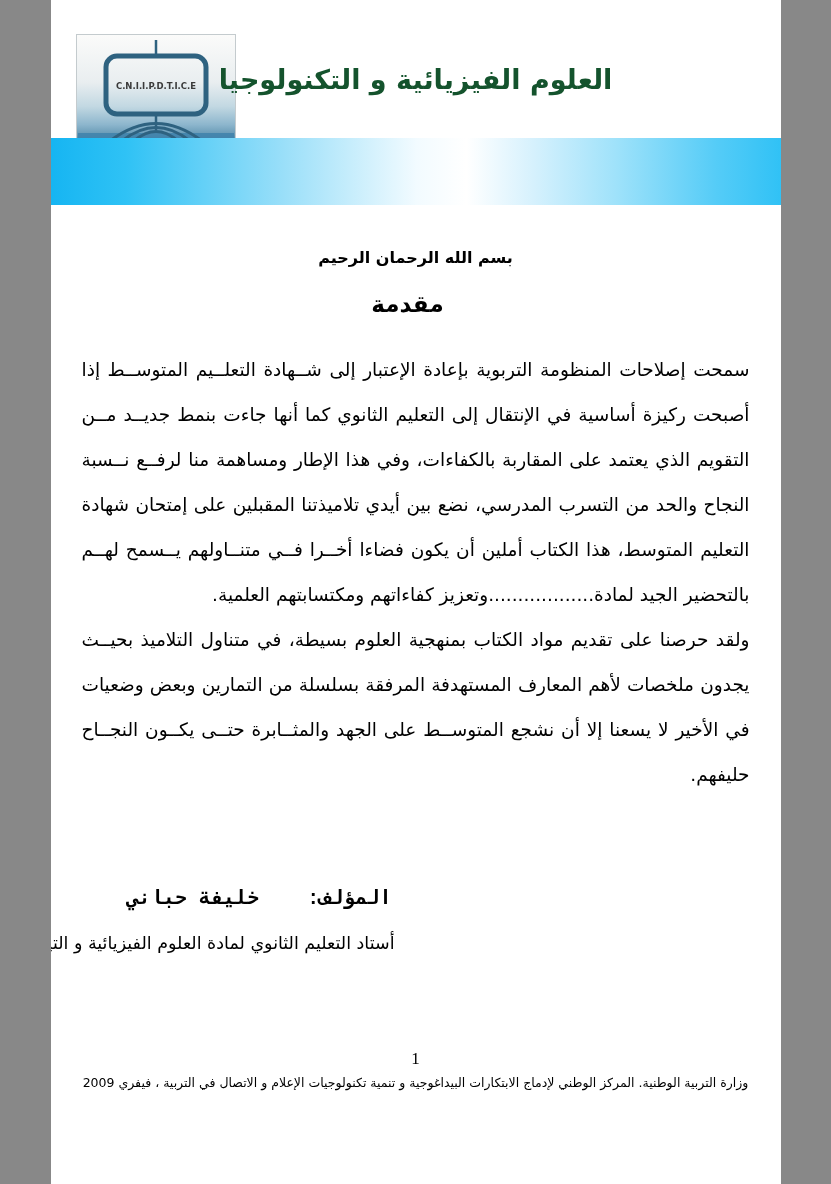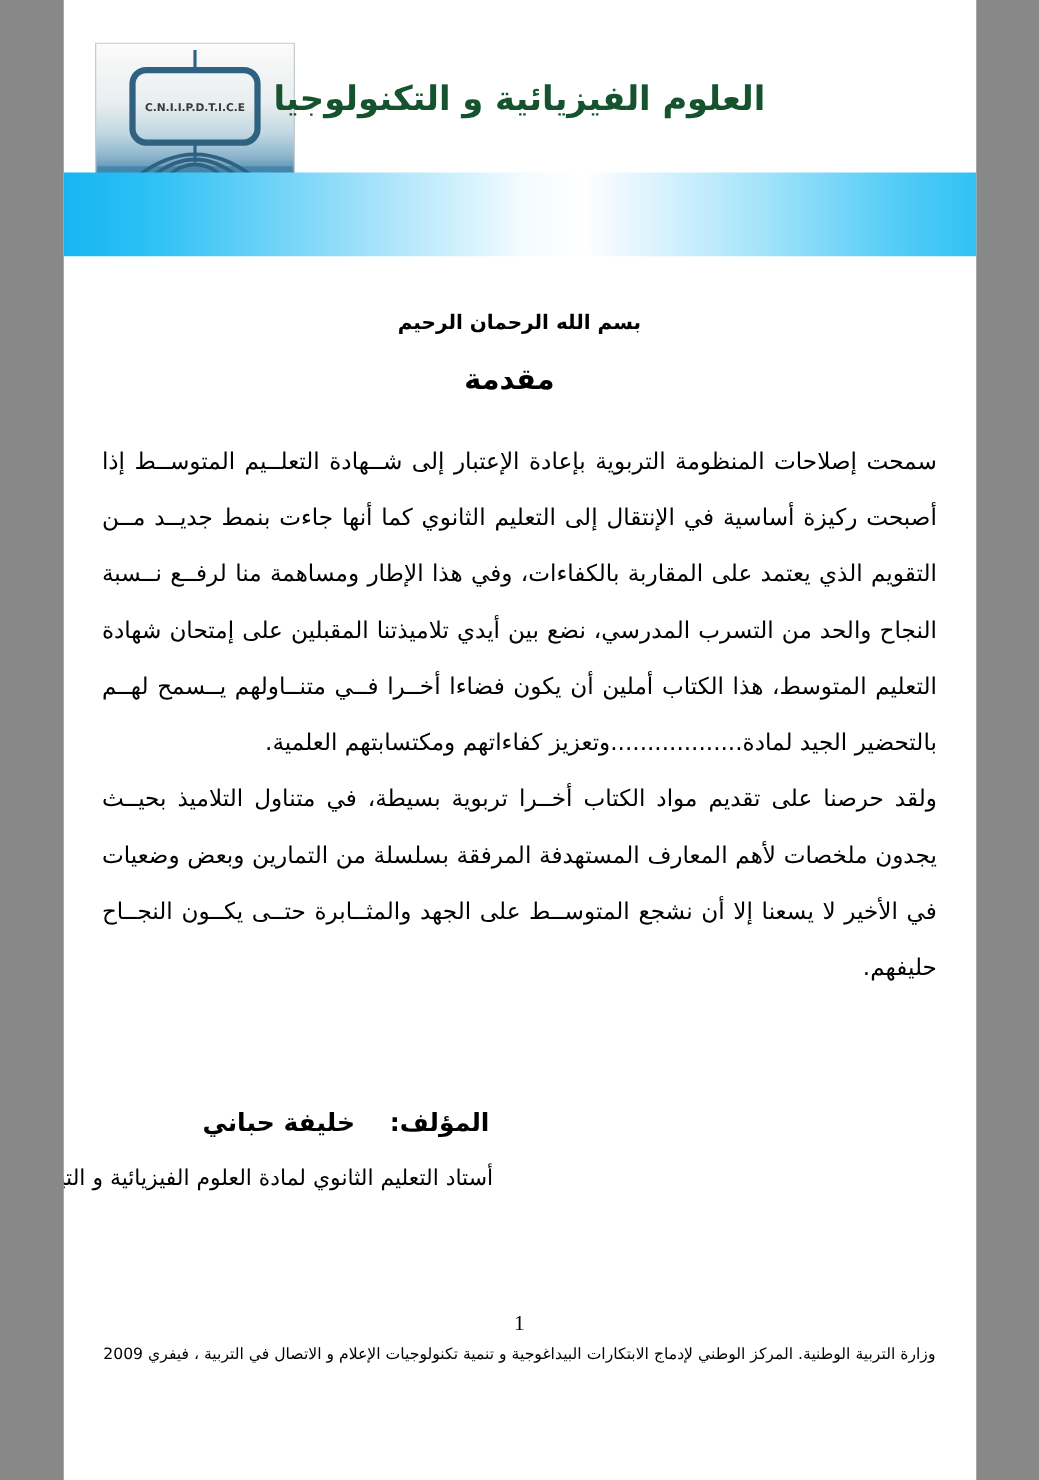--- a/index.html
+++ b/index.html
@@ -78,20 +78,21 @@
 
   
   .author-line {
     position: absolute;
     top: 876px; right: 389px;
     direction: rtl;
     font-size: 20px;
     font-weight: bold;
     white-space: pre;
     line-height: 45px;
+    font-family: Liberation Mono, monospace;
   }
   .author-role {
     position: absolute;
     top: 921px; right: 386px;
     direction: rtl;
     font-size: 17.5px;
     white-space: nowrap;
     line-height: 45px;
   }
 
@@ -146,21 +147,21 @@
   <div class="basmala">بسم الله الرحمان الرحيم</div>
   <div class="section-heading">مقدمة</div>
 
   <div class="body-text">
       <div class="line">سمحت إصلاحات المنظومة التربوية بإعادة الإعتبار إلى شــهادة التعلــيم المتوســط إذا</div>
       <div class="line">أصبحت ركيزة أساسية في الإنتقال إلى التعليم الثانوي كما أنها جاءت بنمط جديــد مــن</div>
       <div class="line">التقويم الذي يعتمد على المقاربة بالكفاءات، وفي هذا الإطار ومساهمة منا لرفــع نــسبة</div>
       <div class="line">النجاح والحد من التسرب المدرسي، نضع بين أيدي تلاميذتنا المقبلين على إمتحان شهادة</div>
       <div class="line">التعليم المتوسط، هذا الكتاب أملين أن يكون فضاءا أخــرا فــي متنــاولهم يــسمح لهــم</div>
       <div class="line last">بالتحضير الجيد لمادة..................وتعزيز كفاءاتهم ومكتسابتهم العلمية.</div>
-      <div class="line">ولقد حرصنا على تقديم مواد الكتاب أخــرا تربوية بسيطة، في متناول التلاميذ بحيــث</div>
+      <div class="line">ولقد حرصنا على تقديم مواد الكتاب بمنهجية العلوم بسيطة، في متناول التلاميذ بحيــث</div>
       <div class="line">يجدون ملخصات لأهم المعارف المستهدفة المرفقة بسلسلة من التمارين وبعض وضعيات</div>
       <div class="line">في الأخير لا يسعنا إلا أن نشجع المتوســط على الجهد والمثــابرة حتــى يكــون النجــاح</div>
       <div class="line last">حليفهم.</div>
     </div>
 
   <div class="author-line">المؤلف:    خليفة حباني</div>
   <div class="author-role">أستاد التعليم الثانوي لمادة العلوم الفيزيائية و التيكنولوجيا</div>
 
   <div class="page-number">1</div>
   <div class="footer-credit">وزارة التربية الوطنية. المركز الوطني لإدماج الابتكارات البيداغوجية و تنمية تكنولوجيات الإعلام و الاتصال في التربية ، فيفري 2009</div>

